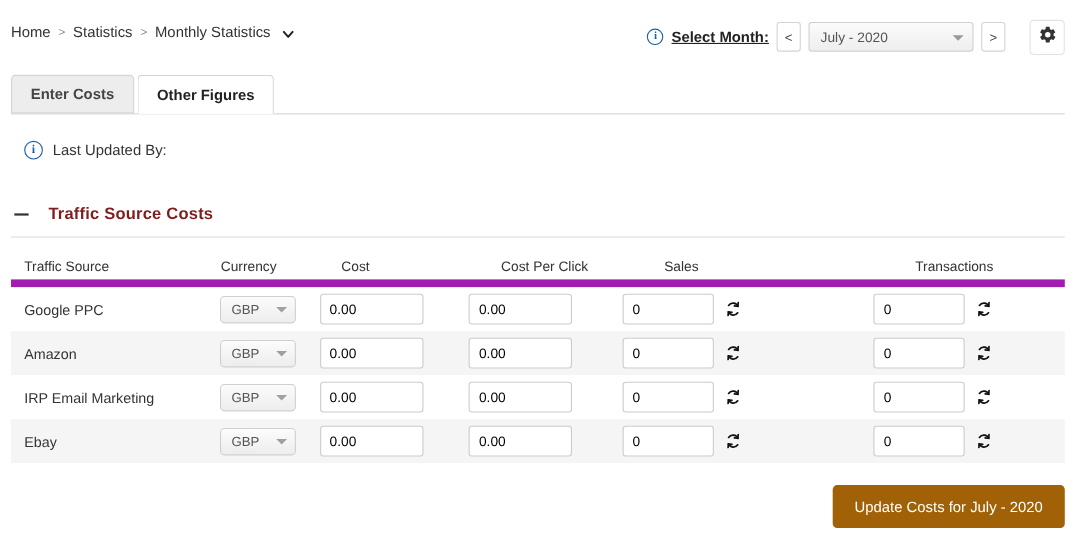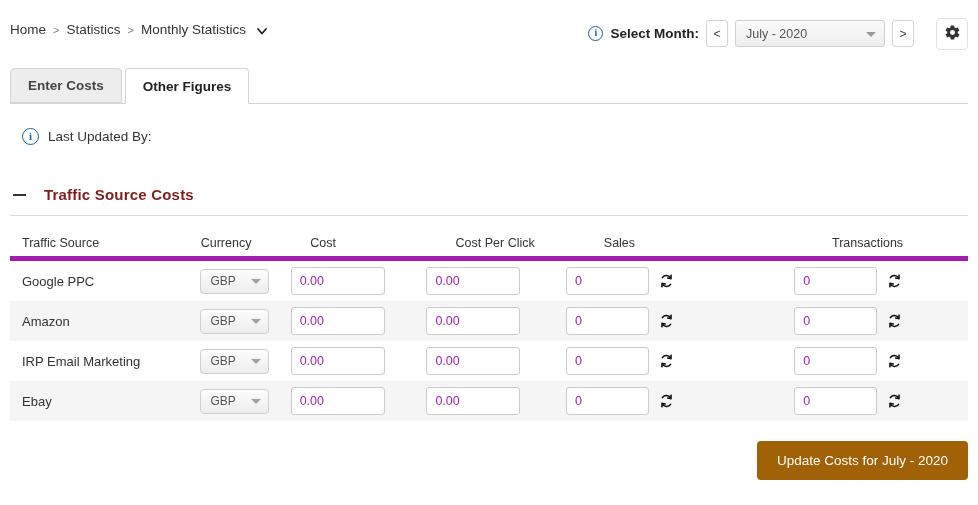--- a/index.html
+++ b/index.html
@@ -35,21 +35,21 @@
     position: absolute; right: 64px; top: 20px;
     display: flex; align-items: center; gap: 7px;
   }
   .info-icon {
     width: 15px; height: 15px; flex: 0 0 15px;
     border: 1.6px solid #1f5fa8; border-radius: 50%;
     color: #1f5fa8; font-size: 10px; font-weight: bold;
     line-height: 12px; text-align: center;
     font-family: "Liberation Serif", serif;
   }
-  .month-label { font-size: 13.5px; font-weight: bold; color: #222; white-space: nowrap; }
+  .month-label { font-size: 13.5px; font-weight: bold; color: #222; white-space: nowrap; text-decoration: underline; }
   .nav-btn {
     width: 22px; height: 27px;
     border: 1px solid #d3d3d3; border-radius: 3px;
     background: #fff; color: #444; font-size: 12px;
     display: flex; align-items: center; justify-content: center;
     cursor: pointer;
   }
   .month-select {
     position: relative;
     width: 150px; height: 27px;
@@ -118,21 +118,21 @@
   }
   .minus-ico::before {
     content: ""; display: block; width: 13px; height: 2px; background: #333;
   }
   .section-title { font-size: 15px; font-weight: bold; color: #7f1d1d; letter-spacing: .2px; }
 
   
   .tbl { position: absolute; top: 230px; left: 10px; width: 958px; }
   .thead {
     display: flex; align-items: center; height: 31px;
-    border-bottom: 5px solid #a21caf;
+    border-bottom: 7px solid #a21caf;
     font-size: 12.5px; color: #333; gap: 39px;
   }
   .trow {
     display: flex; align-items: center; height: 40px;
     font-size: 13px; color: #333;
   }
   .trow.alt { background: #f5f5f5; }
 
   .c-source { width: 200px; padding-left: 12px; }
   .c-curr   { width: 95px; }
@@ -147,21 +147,21 @@
     position: relative; width: 69px; height: 25px;
     border: 1px solid #cfcfcf; border-radius: 4px;
     background: linear-gradient(#fcfcfc, #ededed);
     display: flex; align-items: center; padding: 0 20px 0 9px;
     font-size: 12px; color: #555; cursor: pointer;
   }
   .curr-sel .sel-caret { right: 7px; border-top-color: #a0a0a0; }
 
   .txt-in {
     height: 28px; border: 1px solid #cccccc; border-radius: 3px;
-    background: #fff; font-size: 12.5px; color: #a21caf;
+    background: #fff; font-size: 12.5px; color: #000000;
     padding: 0 8px; display: flex; align-items: center;
   }
   .in-cost { width: 94px; }
   .in-sales { width: 83px; }
 
   .with-refresh { display: flex; align-items: center; gap: 10px; }
   .refresh-btn { cursor: pointer; display: flex; align-items: center; }
 
   
   .update-btn {

